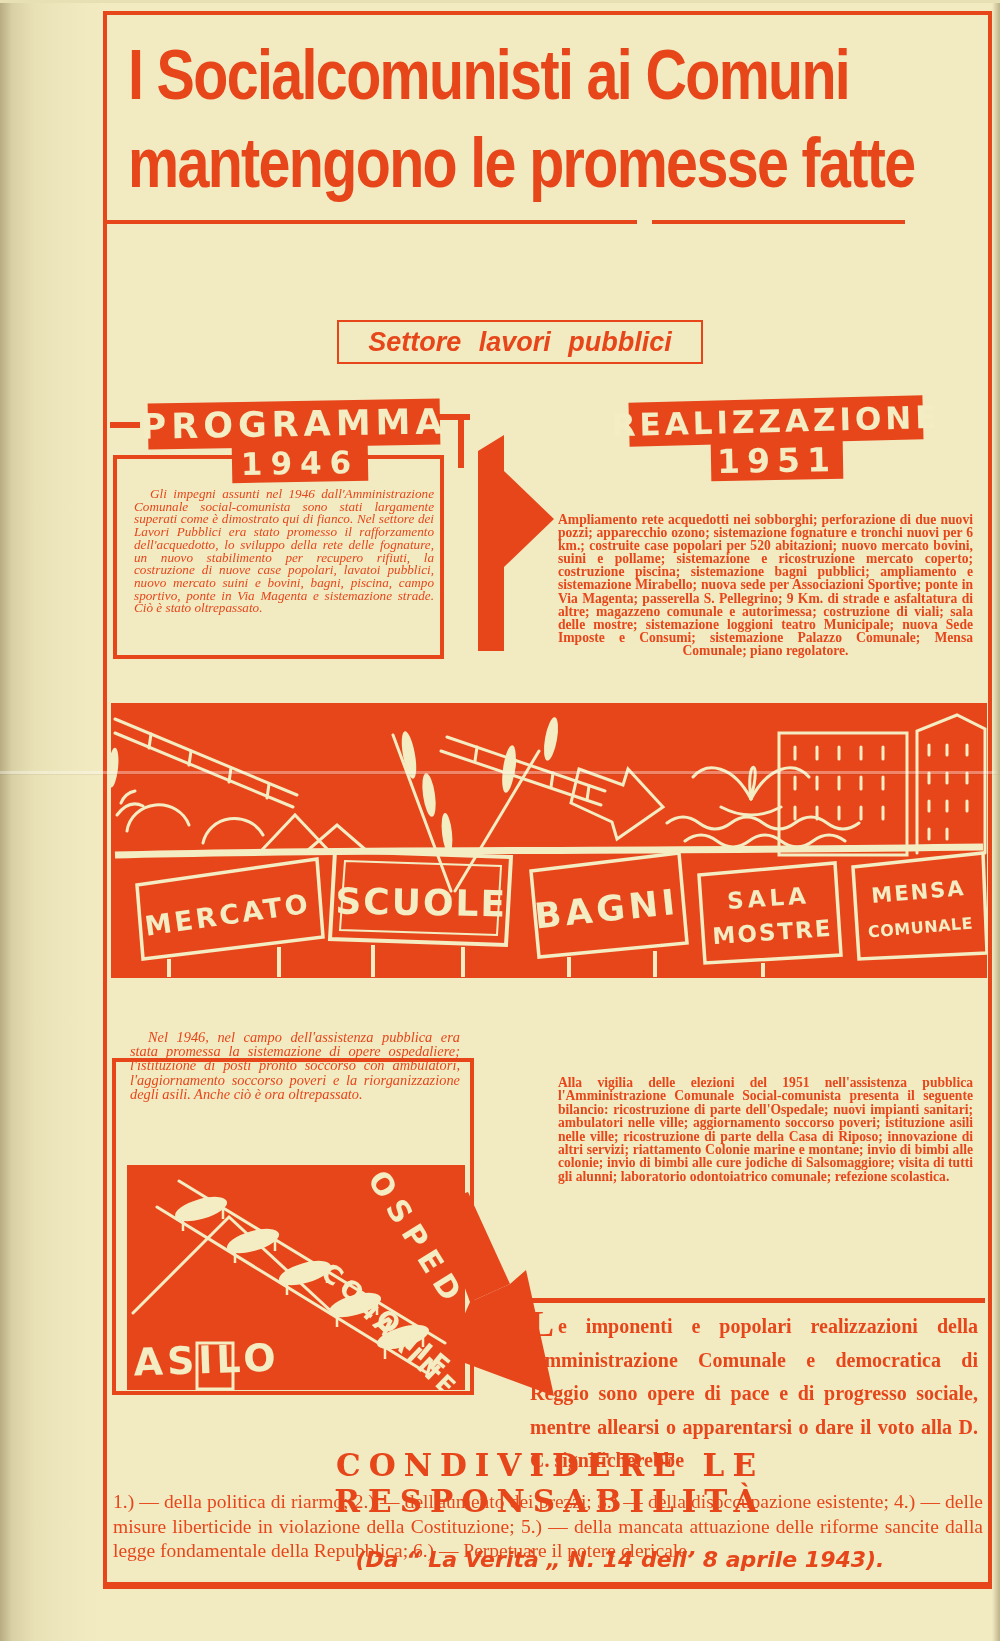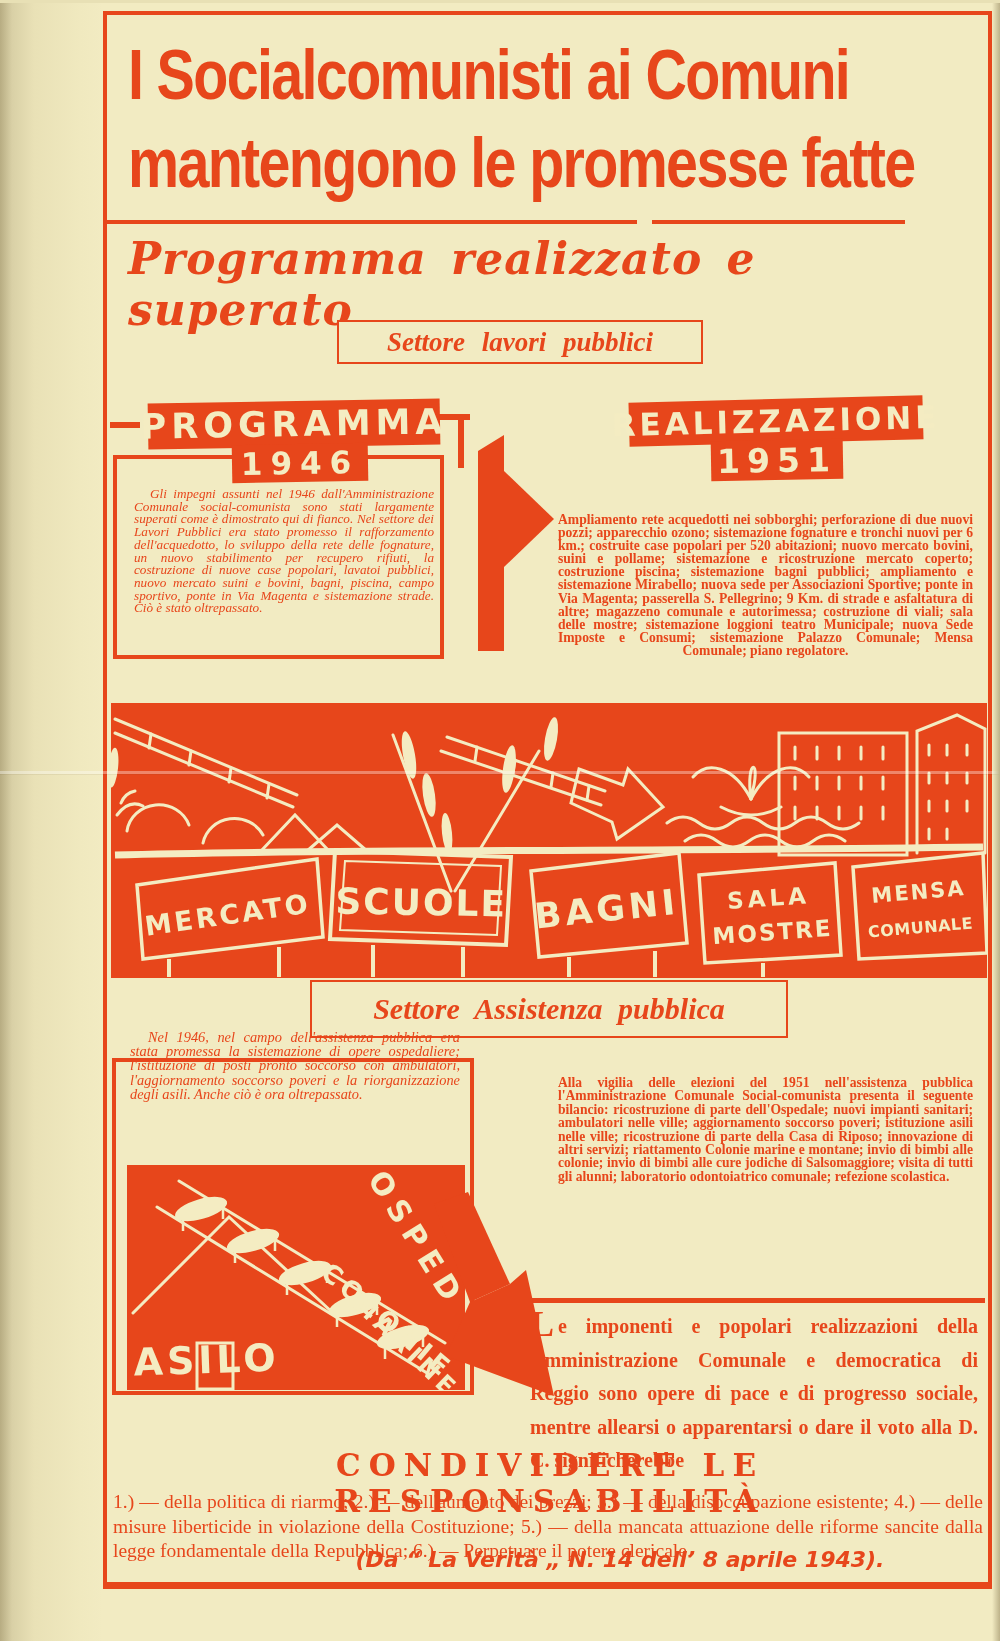--- a/index.html
+++ b/index.html
@@ -25,21 +25,21 @@
   .title2{top:120px;}
   .rule{top:217px;height:4px;background:var(--red);z-index:2;}
   .rule-a{left:107px;width:530px;}
   .rule-b{left:652px;width:253px;}
   .subtitle{left:128px;top:230px;width:860px;color:var(--red);
     font-family:"DejaVu Serif",serif;font-style:italic;font-weight:bold;font-size:44px;
     letter-spacing:1px;word-spacing:8px;z-index:2;}
 
   .sector-box{border:2.5px solid var(--red);background:var(--paper);color:var(--red);
     display:flex;align-items:center;justify-content:center;
-    font-family:Liberation Serif, serif;font-style:italic;font-weight:bold;z-index:3;}
+    font-family:Liberation Sans, sans-serif;font-style:italic;font-weight:bold;z-index:3;}
   .sector1{left:337px;top:317px;width:366px;height:44px;font-size:27px;word-spacing:10px;}
   .sector2{left:310px;top:977px;width:478px;height:58px;font-size:30px;word-spacing:8px;}
 
   .stencil{background:var(--red);color:var(--cream);display:flex;align-items:center;justify-content:center;
     font-family:"DejaVu Sans",sans-serif;font-weight:bold;z-index:3;}
   .progA{left:148px;top:398px;width:292px;height:46px;font-size:35px;letter-spacing:5px;transform:rotate(-1deg);}
   .progB{left:232px;top:441px;width:136px;height:38px;font-size:31px;letter-spacing:8px;transform:rotate(-1deg);}
   .realA{left:629px;top:396px;width:294px;height:44px;font-size:31px;letter-spacing:4px;transform:rotate(-1.5deg);}
   .realB{left:711px;top:437px;width:132px;height:40px;font-size:33px;letter-spacing:7px;transform:rotate(-1deg);}
   .dash{background:var(--red);z-index:2;}
@@ -83,21 +83,20 @@
 <body>
 
 <div class="page">
 
   <div class="abs frame"></div>
 
   <div class="abs title title1">I Socialcomunisti ai Comuni</div>
   <div class="abs title title2">mantengono le promesse fatte</div>
   <div class="abs rule rule-a"></div>
   <div class="abs rule rule-b"></div>
-  <div class="abs subtitle">Programma realizzato e superato</div>
 
   <div class="abs sector-box sector1">
     <span>Settore lavori pubblici</span>
   </div>
 
   <div class="abs dash dashL"></div>
   <div class="abs dash dashR"></div>
   <div class="abs dash barR"></div>
 
   <div class="abs stencil progA">
@@ -193,23 +192,20 @@
       <path d="M652,260 v14" stroke="#f4ecc2" stroke-width="4"></path>
       <polygon points="742,164 872,150 876,250 748,256" stroke="#f4ecc2" stroke-width="3.5" fill="none"></polygon>
       <text x="808" y="196" font-size="21" letter-spacing="2" text-anchor="middle" transform="rotate(-5 808 196)">MENSA</text>
       <text x="810" y="230" font-size="16" letter-spacing="0.5" text-anchor="middle" transform="rotate(-5 810 230)">COMUNALE</text>
     </g>
   </svg>
 
   <div class="abs crease-a"></div>
   <div class="abs crease-b"></div>
 
-  <div class="abs sector-box sector2">
-    <span>Settore Assistenza pubblica</span>
-  </div>
 
   <div class="abs outline2"></div>
   <div class="abs txt p2-left">Nel 1946, nel campo dell'assistenza pubblica era stata promessa la sistemazione di opere ospedaliere; l'istituzione di posti pronto soccorso con ambulatori, l'aggiornamento soccorso poveri e la riorganizzazione degli asili. Anche ciò è ora oltrepassato.</div>
   <div class="abs txt p2-right">Alla vigilia delle elezioni del 1951 nell'assistenza pubblica l'Amministrazione Comunale Social-comunista presenta il seguente bilancio: ricostruzione di parte dell'Ospedale; nuovi impianti sanitari; ambulatori nelle ville; aggiornamento soccorso poveri; istituzione asili nelle ville; ricostruzione di parte della Casa di Riposo; innovazione di altri servizi; riattamento Colonie marine e montane; invio di bimbi alle colonie; invio di bimbi alle cure jodiche di Salsomaggiore; visita di tutti gli alunni; laboratorio odontoiatrico comunale; refezione scolastica.</div>
 
   <svg class="abs illus illus2" viewBox="0 0 338 225">
     <rect x="0" y="0" width="338" height="225" fill="#e7461b"></rect>
     <g stroke="#f4ecc2" stroke-width="3" fill="none" stroke-linecap="round">
       <path d="M6,148 L102,52 L206,148"></path>
       <rect x="70" y="178" width="36" height="46"></rect>

